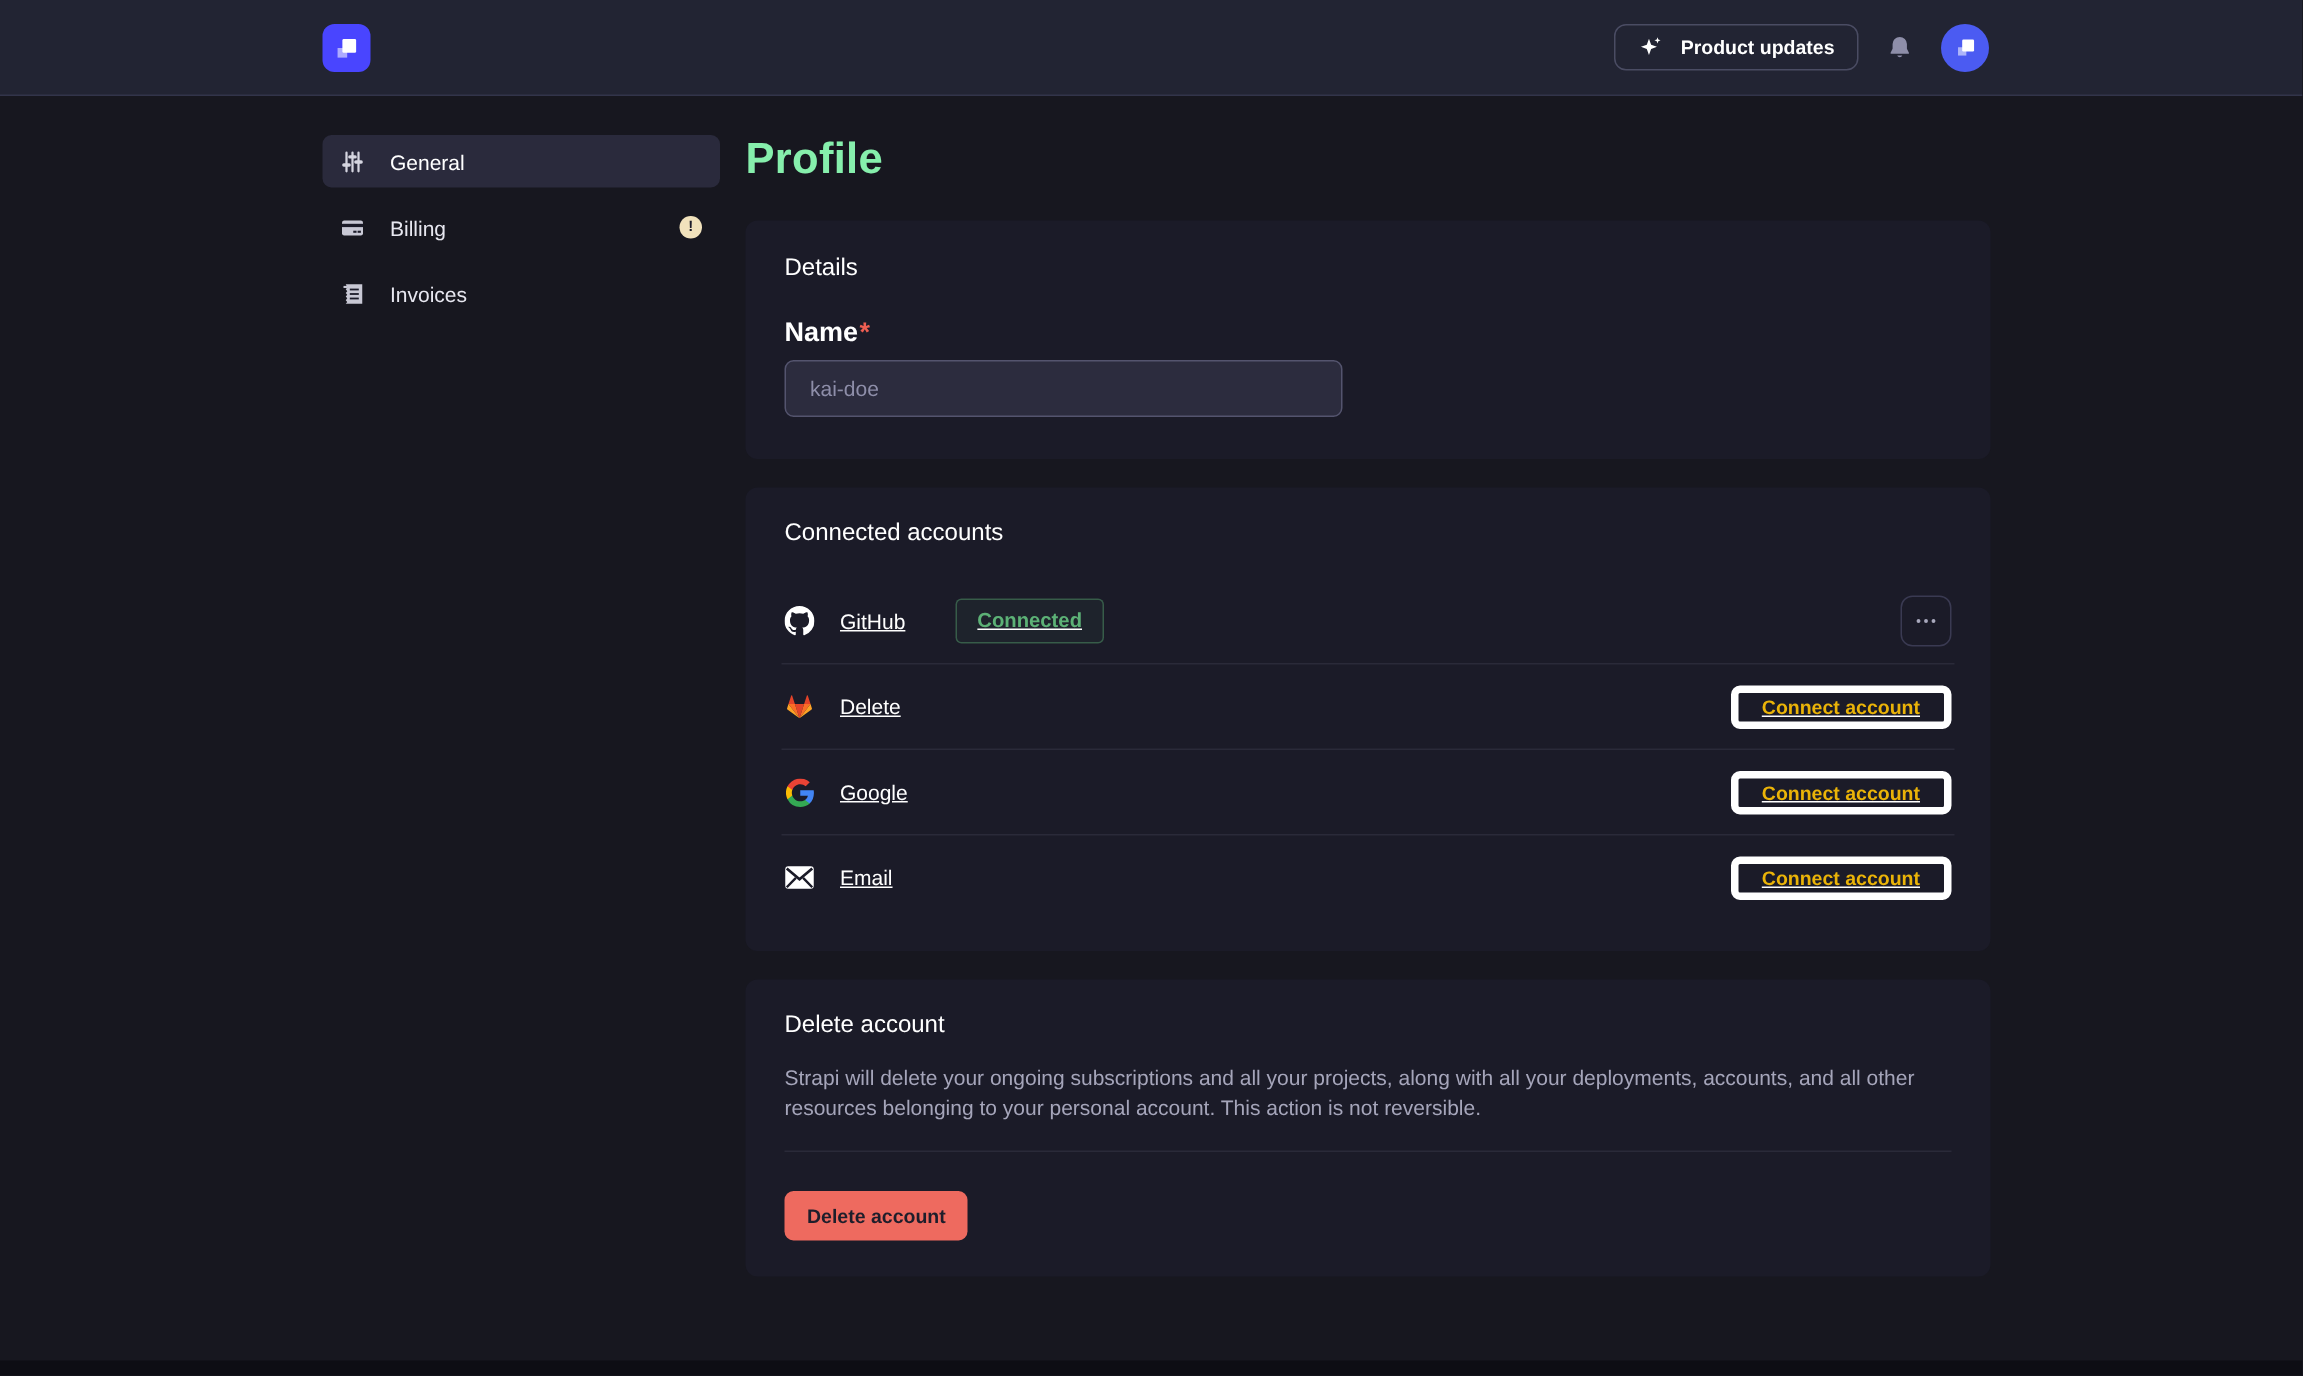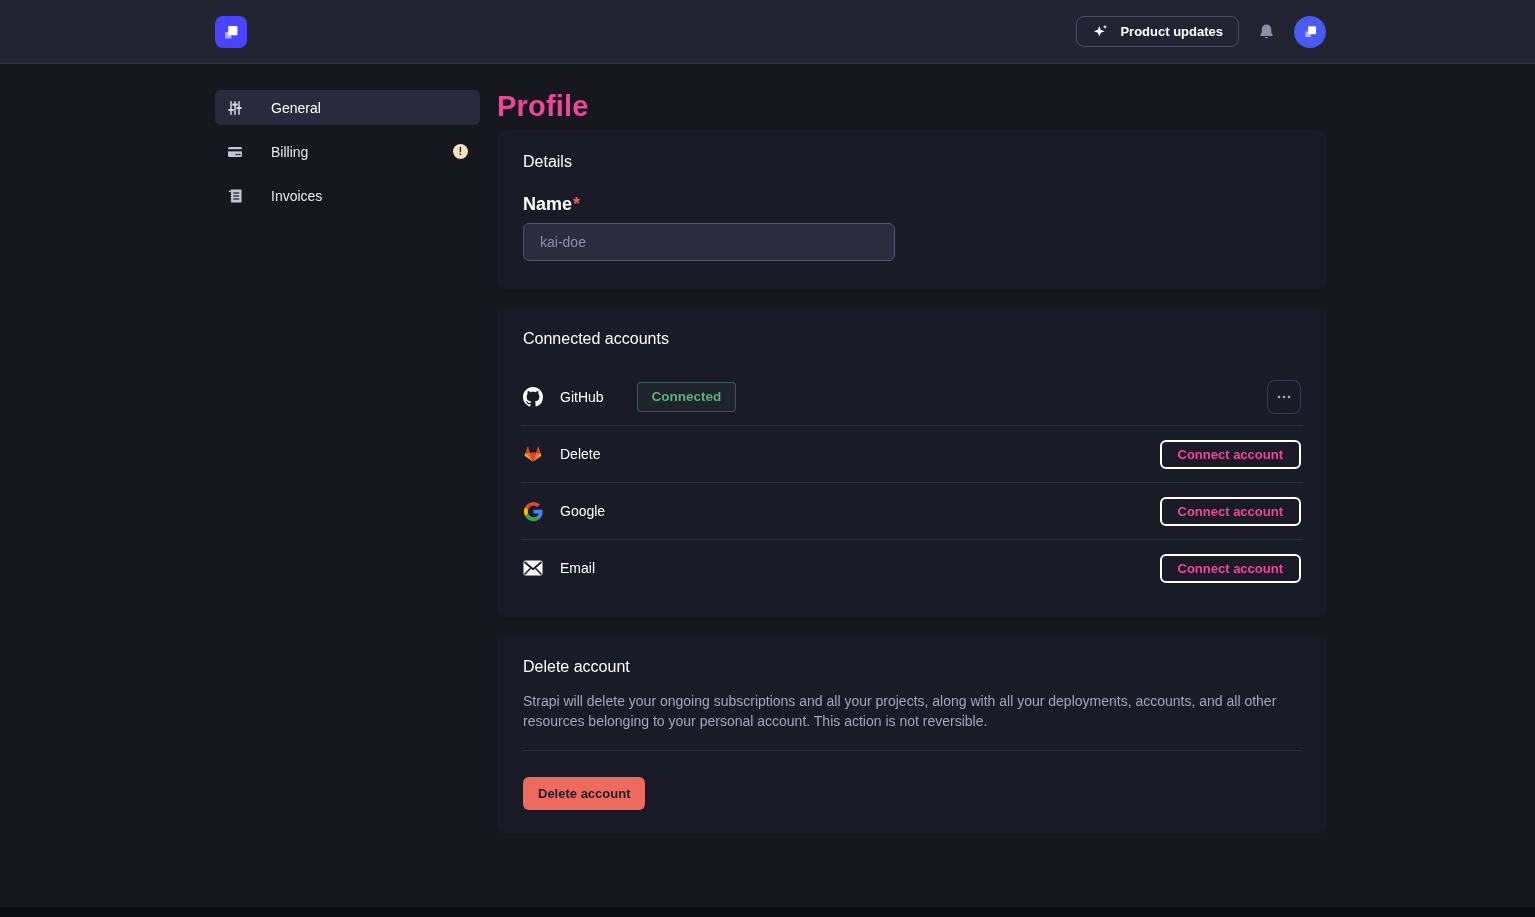--- a/index.html
+++ b/index.html
@@ -58,21 +58,21 @@
     display: flex;
     align-items: flex-start;
     padding: 26px 208px 0 215px;
     gap: 17px;
   }
 
   
   .sidebar { width: 265px; flex: none; display: flex; flex-direction: column; gap: 9px; }
   .sidebar-item {
     height: 35px;
-    display: flex; align-items: center; gap: 28px;
+    display: flex; align-items: center; gap: 17px;
     padding: 0 12px;
     border-radius: 6px;
     font-size: 14px;
     color: #e7e7f0;
     cursor: pointer;
   }
   .sidebar-item.active { background: #2a2a3c; color: #ffffff; }
   .sidebar-item .sb-icon { width: 16px; height: 16px; display: flex; flex: none; }
   .warn-badge {
     margin-left: auto;
@@ -80,21 +80,21 @@
     border-radius: 50%;
     background: #f1e2bc;
     color: #1d1d2b;
     font-size: 10px; font-weight: 700;
     display: flex; align-items: center; justify-content: center;
     line-height: 1;
   }
 
   
   .main { width: 830px; flex: none; }
-  .page-title { font-size: 29px; font-weight: 700; color: #ec4899; margin: 0 0 7px; letter-spacing: 0.2px; }
+  .page-title { font-size: 29px; font-weight: 700; color: #86efac; margin: 0 0 24px; letter-spacing: 0.2px; }
 
   .card {
     background: #1b1b28;
     border-radius: 8px;
     margin-bottom: 19px;
   }
   .card-title { font-size: 16px; font-weight: 400; color: #fff; }
 
   
   .card-details { padding: 23px 26px 28px; }
@@ -109,21 +109,21 @@
     color: #8e8ea9;
     font-size: 14px;
     font-family: "Liberation Sans", sans-serif;
     padding: 4px 16px;
     outline: none;
   }
 
   
   .card-connected { padding: 13px 24px 21px; }
   .card-connected .card-title { margin: 9px 2px 6px; }
-  .acct-row { height: 57px; display: flex; align-items: center; padding: 0 2px; }
+  .acct-row { height: 57px; display: flex; align-items: center; padding: 0 2px; text-decoration: underline; }
   .acct-row.first { height: 71px; padding-top: 14px; }
   .acct-row + .acct-row { border-top: 1px solid #2a2a39; }
   .acct-icon { width: 20px; height: 20px; display: flex; align-items: center; justify-content: center; flex: none; margin-right: 17px; }
   .acct-label { font-size: 14px; color: #ffffff; }
   .status-badge {
     margin-left: 33px;
     padding: 6px 14px 7px;
     border: 1px solid rgba(92,177,118,0.4);
     background: rgba(92,177,118,0.06);
     border-radius: 4px;
@@ -138,23 +138,23 @@
     border: 1px solid #3a3a52;
     border-radius: 8px;
     display: flex; align-items: center; justify-content: center;
     cursor: pointer;
   }
   .connect-btn {
     margin-left: auto;
     height: 29px;
     padding: 0 16px;
     background: transparent;
-    border: 2px solid #ffffff;
+    border: 5px solid #ffffff;
     border-radius: 6px;
-    color: #ec4899;
+    color: #eab308;
     font-size: 13px;
     font-weight: 700;
     font-family: "Liberation Sans", sans-serif;
     cursor: pointer;
   }
 
   
   .card-delete { padding: 22px 26px 24px; }
   .card-delete .card-title { margin-bottom: 15px; }
   .delete-desc { font-size: 14px; line-height: 20px; color: #a5a5ba; max-width: 784px; margin-bottom: 19px; }

